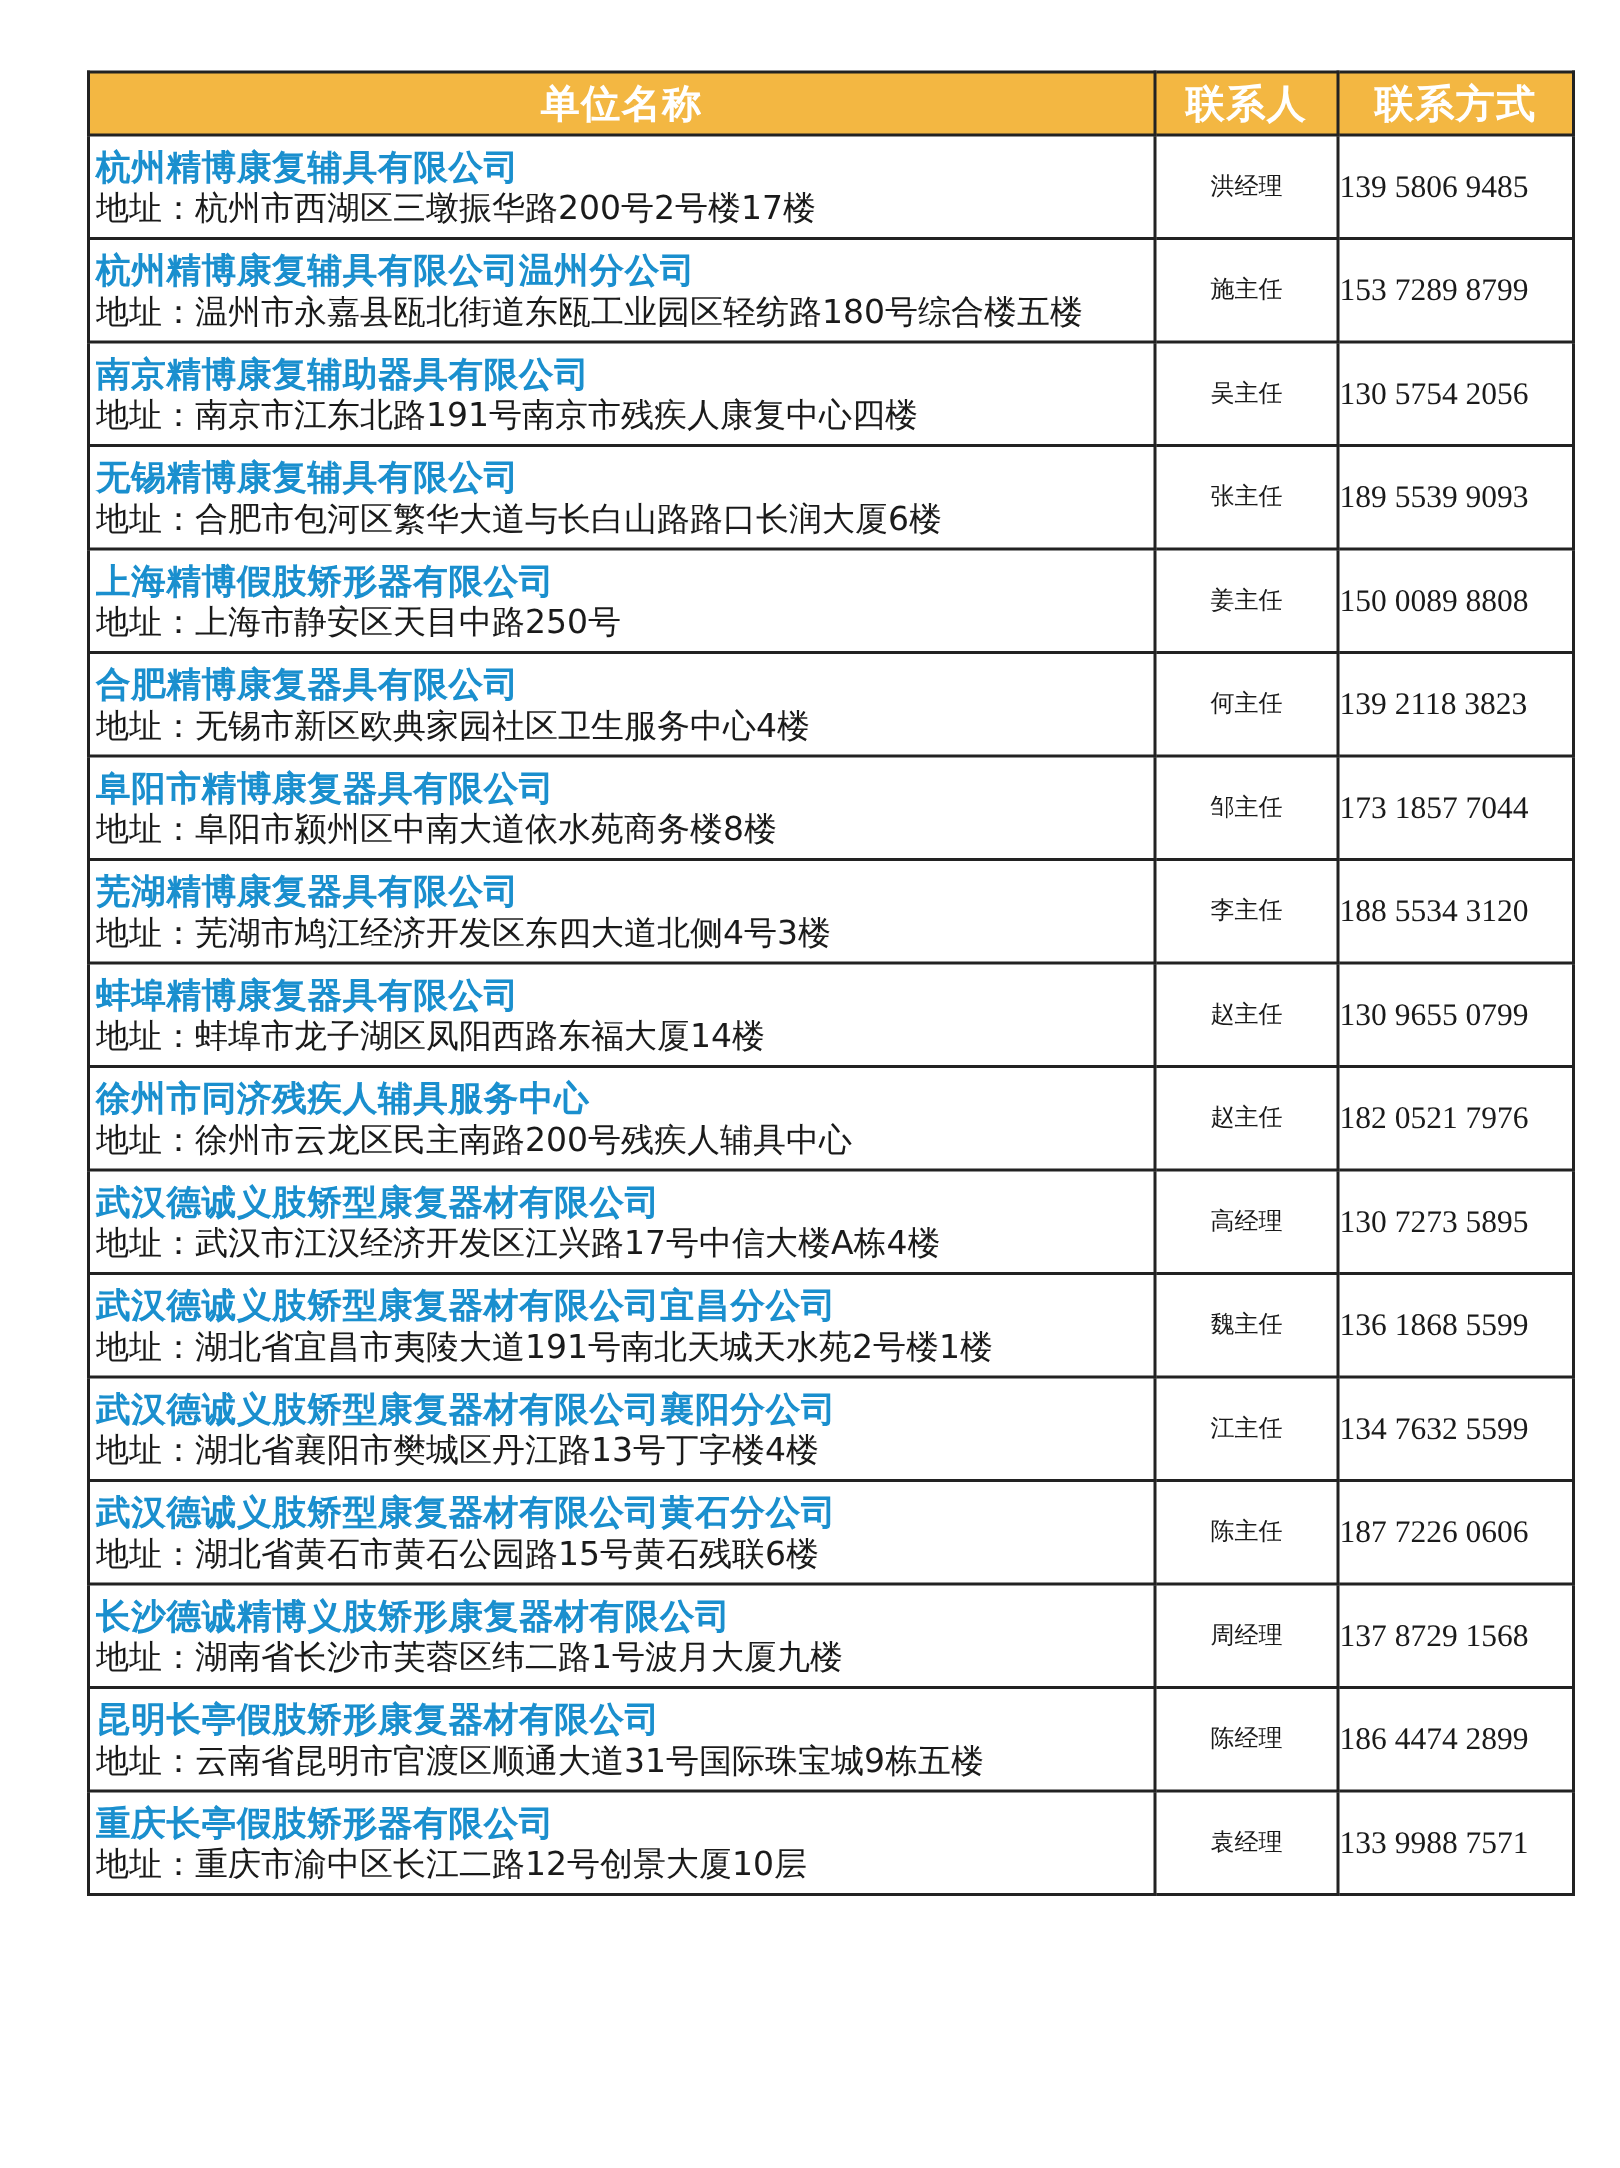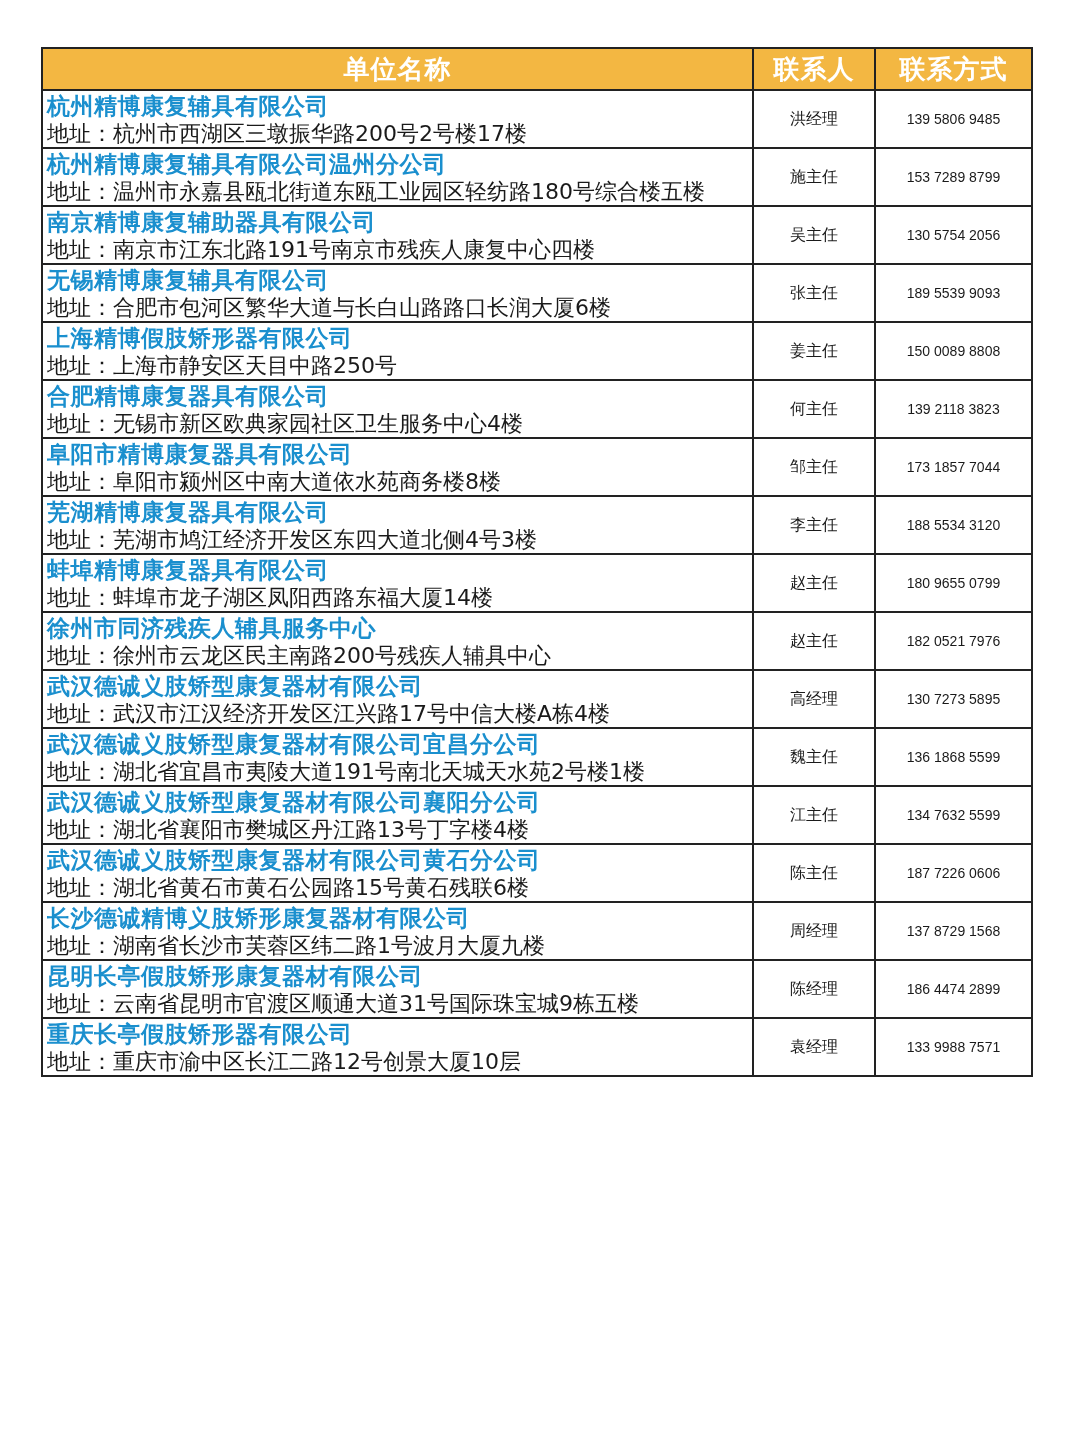--- a/index.html
+++ b/index.html
@@ -9,21 +9,21 @@
     }
     body {
       width: 1080px;
       height: 1445px;
       position: relative;
       overflow: hidden;
       font-family: "DejaVu Sans", "Liberation Sans", sans-serif;
     }
     .sheet {
       position: absolute;
-      left: 41px;
+      left: 58px;
       top: 47px;
       width: 990px;
       border-collapse: collapse;
       table-layout: fixed;
     }
     .sheet td, .sheet th {
       border: 2px solid #222222;
       padding: 0;
     }
     .sheet thead th {
@@ -32,21 +32,21 @@
       height: 40px;
       font-size: 26px;
       font-weight: bold;
       text-align: center;
       vertical-align: middle;
       letter-spacing: 1px;
     }
     .col-name { width: 711px; }
     .col-contact { width: 122px; }
     .col-phone { width: 157px; }
-    .sheet tbody tr { height: 58px; }
+    .sheet tbody tr { height: 69px; }
     .name-cell {
       text-align: left;
       vertical-align: middle;
       padding-left: 4px !important;
     }
     .company {
       display: block;
       color: #1a8fce;
       font-weight: bold;
       font-size: 23px;
@@ -61,25 +61,25 @@
       line-height: 26px;
       white-space: nowrap;
     }
     .contact-cell {
       text-align: center;
       vertical-align: middle;
       font-size: 16px;
       color: #1a1a1a;
     }
     .phone-cell {
-      text-align: center;
-      vertical-align: middle;
-      font-size: 14px;
+      text-align: left;
+      vertical-align: middle;
+      font-size: 21px;
       color: #1a1a1a;
-      font-family: Liberation Sans, sans-serif;
+      font-family: Liberation Serif, serif;
       white-space: nowrap;
     }
   </style>
 </head>
 <body>
 
 <table class="sheet">
   <colgroup>
     <col class="col-name">
     <col class="col-contact">
@@ -156,21 +156,21 @@
       </td>
       <td class="contact-cell">李主任</td>
       <td class="phone-cell">188 5534 3120</td>
     </tr>
     <tr>
       <td class="name-cell">
         <span class="company">蚌埠精博康复器具有限公司</span>
         <span class="address">地址：蚌埠市龙子湖区凤阳西路东福大厦14楼</span>
       </td>
       <td class="contact-cell">赵主任</td>
-      <td class="phone-cell">180 9655 0799</td>
+      <td class="phone-cell">130 9655 0799</td>
     </tr>
     <tr>
       <td class="name-cell">
         <span class="company">徐州市同济残疾人辅具服务中心</span>
         <span class="address">地址：徐州市云龙区民主南路200号残疾人辅具中心</span>
       </td>
       <td class="contact-cell">赵主任</td>
       <td class="phone-cell">182 0521 7976</td>
     </tr>
     <tr>

